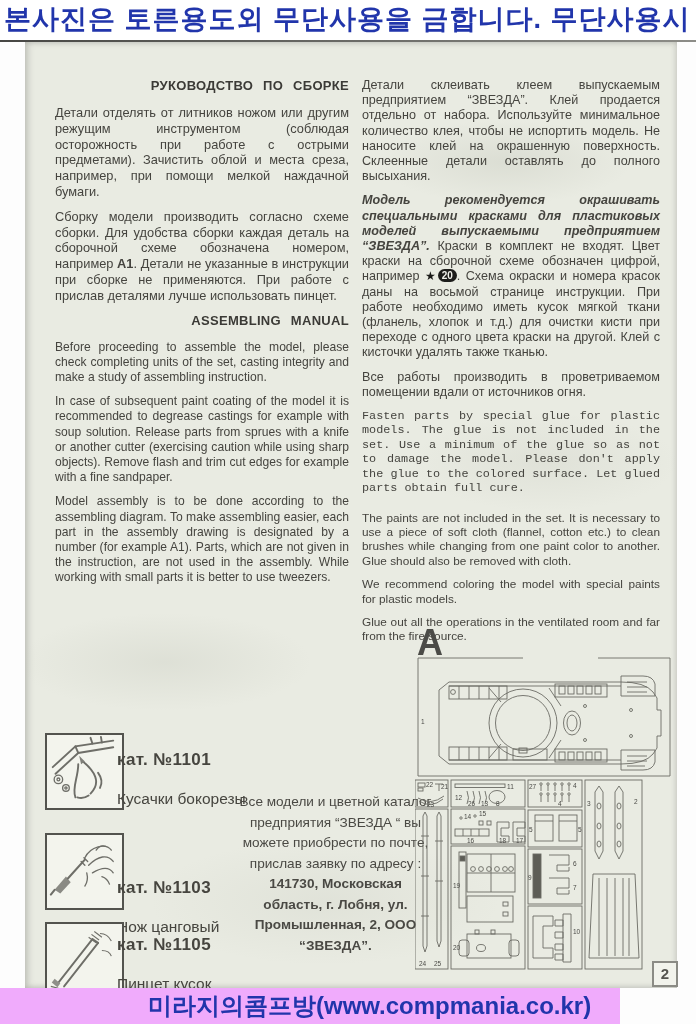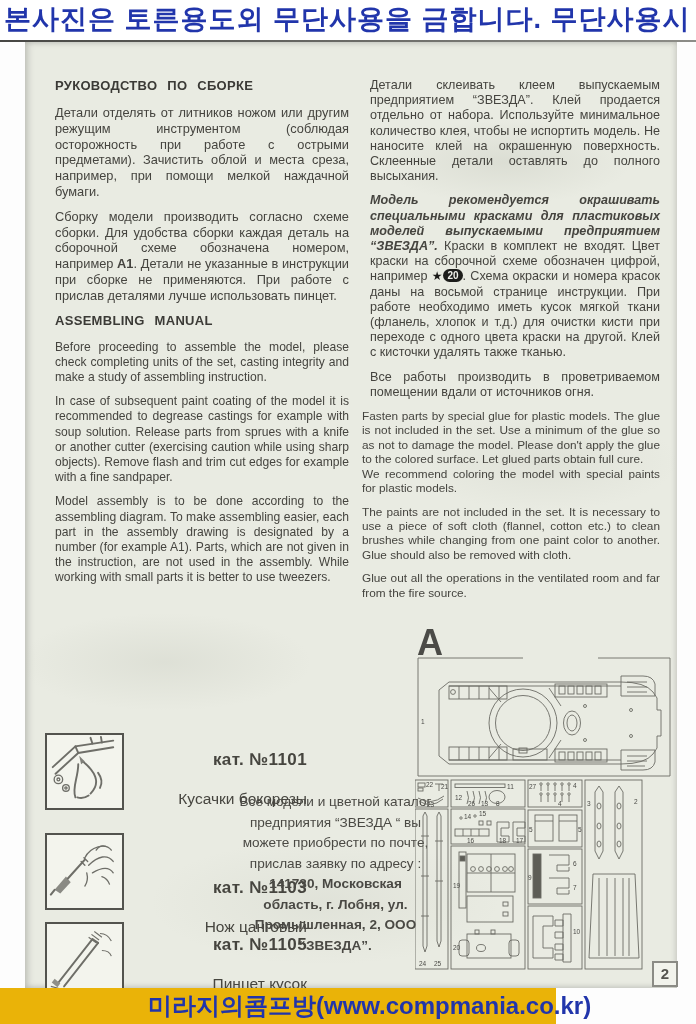--- a/index.html
+++ b/index.html
@@ -4,54 +4,54 @@
 <style>
   html,body{margin:0;padding:0;background:#ffffff;}
   .scan{position:relative;width:696px;height:1024px;overflow:hidden;background:#fdfdfd;
         font-family:"Liberation Sans",sans-serif;}
   
   .band-top{position:absolute;left:0;top:0;width:696px;height:40px;background:#ffffff;overflow:hidden;}
   .band-top .ktext{position:absolute;left:4px;top:1px;font-size:27px;font-weight:bold;
         color:#2135ab;letter-spacing:1px;white-space:nowrap;}
   .top-rule{position:absolute;left:0;top:40px;width:696px;height:2px;
         background:linear-gradient(to right,#474744,#8d8d88);}
-  .band-bottom{position:absolute;left:0;top:988px;width:556px;height:36px;background:#eab308;}
+  .band-bottom{position:absolute;left:0;top:988px;width:620px;height:36px;background:#f0abfc;}
   .band-bottom .ktext{position:absolute;left:148px;top:2px;font-size:24px;font-weight:bold;
         color:#2135ab;white-space:nowrap;}
   
   .paper{position:absolute;left:25px;top:42px;width:652px;height:946px;
         background:
          radial-gradient(ellipse 180px 60px at 480px 120px, rgba(170,174,160,.22), transparent 70%),
          radial-gradient(ellipse 210px 70px at 140px 620px, rgba(170,174,160,.18), transparent 70%),
          radial-gradient(ellipse 190px 70px at 520px 420px, rgba(173,176,163,.16), transparent 70%),
          radial-gradient(ellipse 250px 90px at 300px 860px, rgba(170,174,160,.14), transparent 70%),
          #e9ebe2;
         box-shadow:inset 3px 0 6px rgba(120,120,115,.35), inset -2px 0 5px rgba(140,140,135,.25);}
   .col{position:absolute;color:#45443f;text-align:justify;}
   .col-left{left:30px;top:36px;width:294px;}
   .col-right{left:337px;top:36px;width:298px;}
-  .col h3{margin:0 0 12px 0;text-align:left;font-size:13px;font-weight:bold;color:#3b3a36;
+  .col h3{margin:0 0 12px 0;text-align:right;font-size:13px;font-weight:bold;color:#3b3a36;
         word-spacing:6px;letter-spacing:.3px;}
   .col h3.h2nd{margin-top:0;}
   .ru{font-size:12.8px;line-height:15.8px;}
   .en{font-size:12.1px;line-height:15.2px;}
-  .col-right .ru{font-size:12.6px;line-height:15.2px;margin-left:8px;}
+  .col-right .ru{font-size:12.6px;line-height:15.2px;}
   .col-right .en{font-size:11.8px;line-height:14.4px;}
   .col p{margin:0 0 9px 0;}
-  .col p.tight{margin-bottom:0;}
+  .col p.tight{margin-bottom:15px;font-family:Liberation Mono, monospace;}
   .bi{font-weight:bold;font-style:italic;}
   .u{text-decoration:underline;}
   .b{font-weight:bold;}
   .star{color:#191917;font-size:12px;}
   .badge{display:inline-block;background:#1d1d1b;color:#f0f0ea;border-radius:7px;
         padding:0 4px;font-size:10px;font-weight:bold;line-height:13px;vertical-align:1px;}
   
   .tool-box{position:absolute;width:75px;height:73px;background:#f3f4ed;border:2px solid #53534e;}
   .tool-box svg{display:block;}
-  .tool-label{position:absolute;width:190px;text-align:right;color:#46453f;}
+  .tool-label{position:absolute;width:190px;text-align:left;color:#46453f;}
   .tool-label .cat{font-size:17px;font-weight:bold;letter-spacing:.4px;}
   .tool-label .nm{font-size:15.5px;margin-top:20px;}
   
   .mail{position:absolute;left:213px;top:750px;width:195px;text-align:center;
         font-size:13.6px;line-height:20.5px;color:#4a4944;}
   .mail .addr{font-weight:bold;}
   
   .diagram{position:absolute;left:390px;top:584px;width:260px;height:357px;}
   .diagram svg{display:block;}
   
@@ -78,22 +78,22 @@
       <p class="en">Before proceeding to assemble the model, please check completing units of the set, casting integrity and make a study of assembling instruction.</p>
       <p class="en">In case of subsequent paint coating of the model it is recommended to degrease castings for example with soup solution. Release parts from sprues with a knife or another cutter (exercising caution while using sharp objects). Remove flash and trim cut edges for example with a fine sandpaper.</p>
       <p class="en">Model assembly is to be done according to the assembling diagram. To make assembling easier, each part in the assembly drawing is designated by a number (for example A1). Parts, which are not given in the instruction, are not used in the assembly. While working with small parts it is better to use tweezers.</p>
     </div>
 
     <div class="col col-right">
       <p class="ru">Детали склеивать клеем выпускаемым предприятием “ЗВЕЗДА”. Клей продается отдельно от набора. Используйте минимальное количество клея, чтобы не испортить модель. Не наносите клей на окрашенную поверхность. Склеенные детали оставлять до полного высыхания.</p>
       <p class="ru"><span class="bi">Модель рекомендуется окрашивать специальными красками для пластиковых моделей выпускаемыми предприятием “ЗВЕЗДА”.</span><span> Краски в комплект не входят. Цвет краски на сборочной схеме обозначен цифрой, например </span><span class="star">★</span><span class="badge">20</span><span>. Схема окраски и номера красок даны на восьмой странице инструкции. При работе необходимо иметь кусок мягкой ткани (фланель, хлопок и т.д.) для очистки кисти при переходе с одного цвета краски на другой. Клей с кисточки удалять также тканью.</span></p>
       <p class="ru">Все работы производить в проветриваемом помещении вдали от источников огня.</p>
       <p class="en tight">Fasten parts by special glue for plastic models. The glue is not included in the set. Use a minimum of the glue so as not to damage the model. Please don't apply the glue to the colored surface. Let glued parts obtain full cure.</p>
+      <p class="en">The paints are not included in the set. It is necessary to use a piece of soft cloth (flannel, cotton etc.) to clean brushes while changing from one paint color to another. Glue should also be removed with cloth.</p>
       <p class="en">We recommend coloring the model with special paints for plastic models.</p>
-      <p class="en">The paints are not included in the set. It is necessary to use a piece of soft cloth (flannel, cotton etc.) to clean brushes while changing from one paint color to another. Glue should also be removed with cloth.</p>
       <p class="en">Glue out all the operations in the ventilated room and far from the fire source.</p>
     </div>
 
     <div class="tool-box" style="left:20px;top:691px;">
       <svg width="71" height="69" viewBox="0 0 75 73">
         <g stroke="#6e6e68" stroke-width="2" fill="none" stroke-linecap="round">
           <path d="M6,34 L30,12 L70,6"></path>
             <path d="M9,41 L33,19 L70,13"></path>
           <path d="M30,12 L33,19"></path>
             <path d="M48,9 L46,3"></path>

